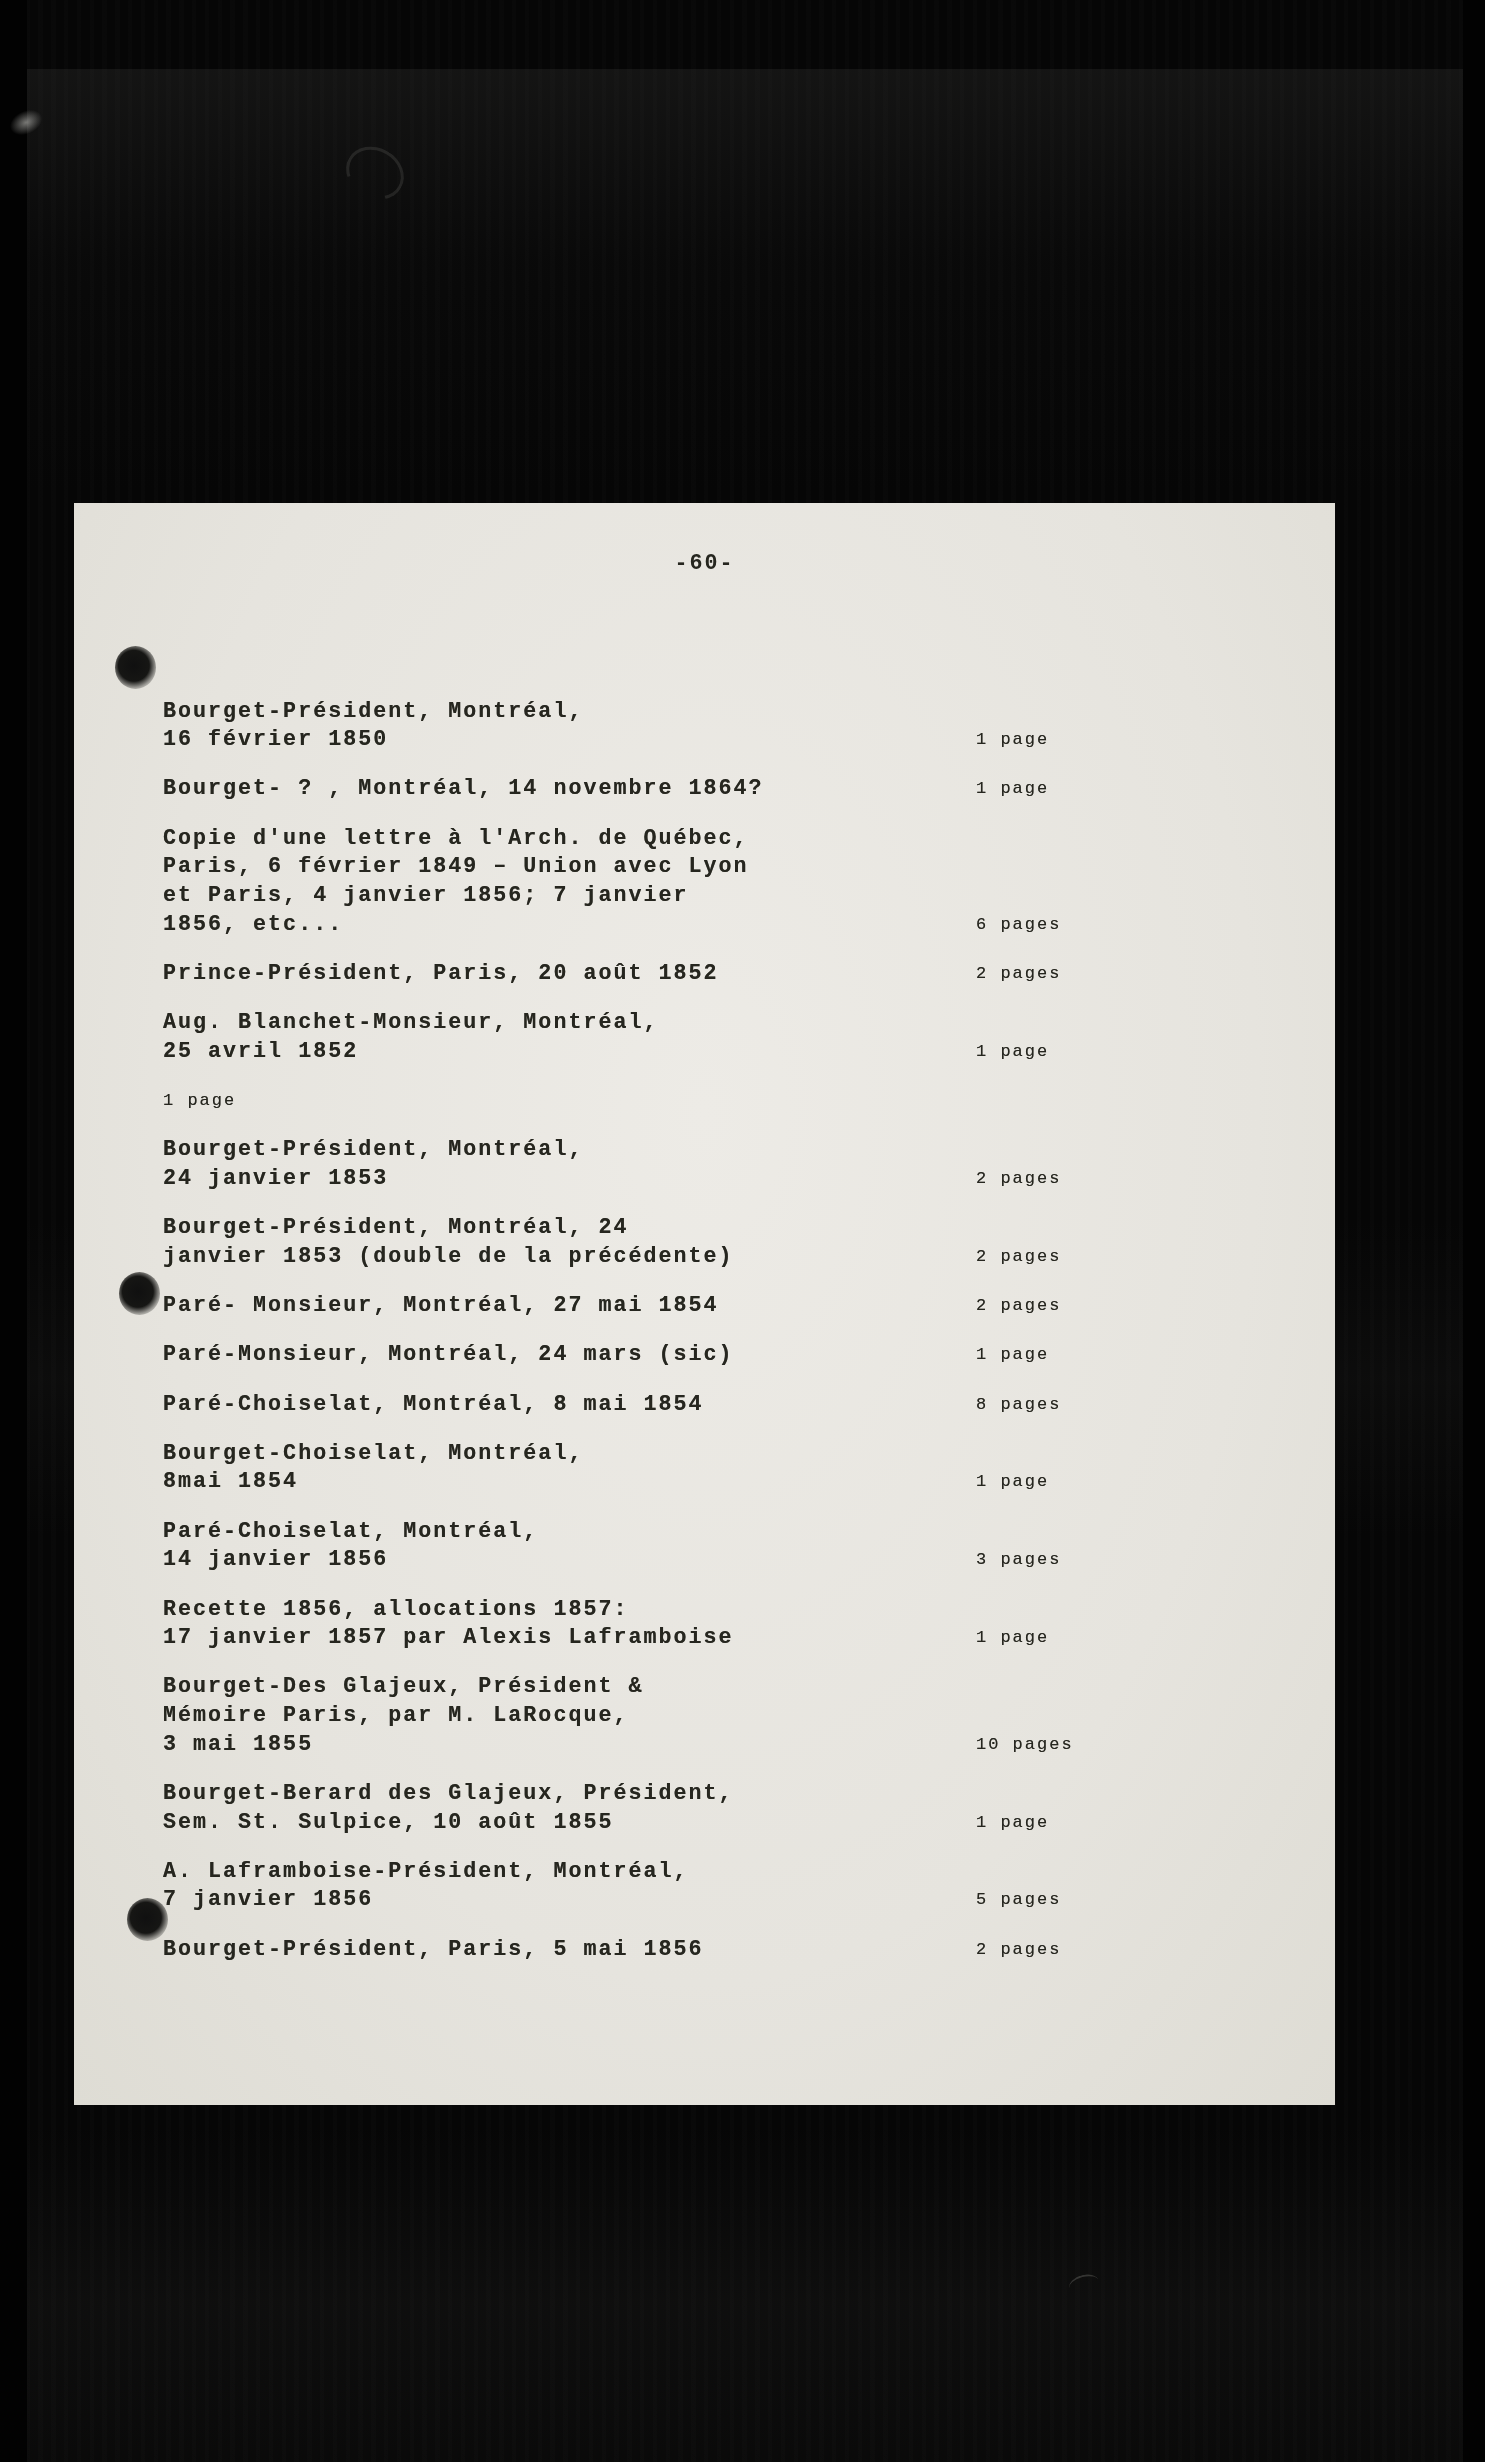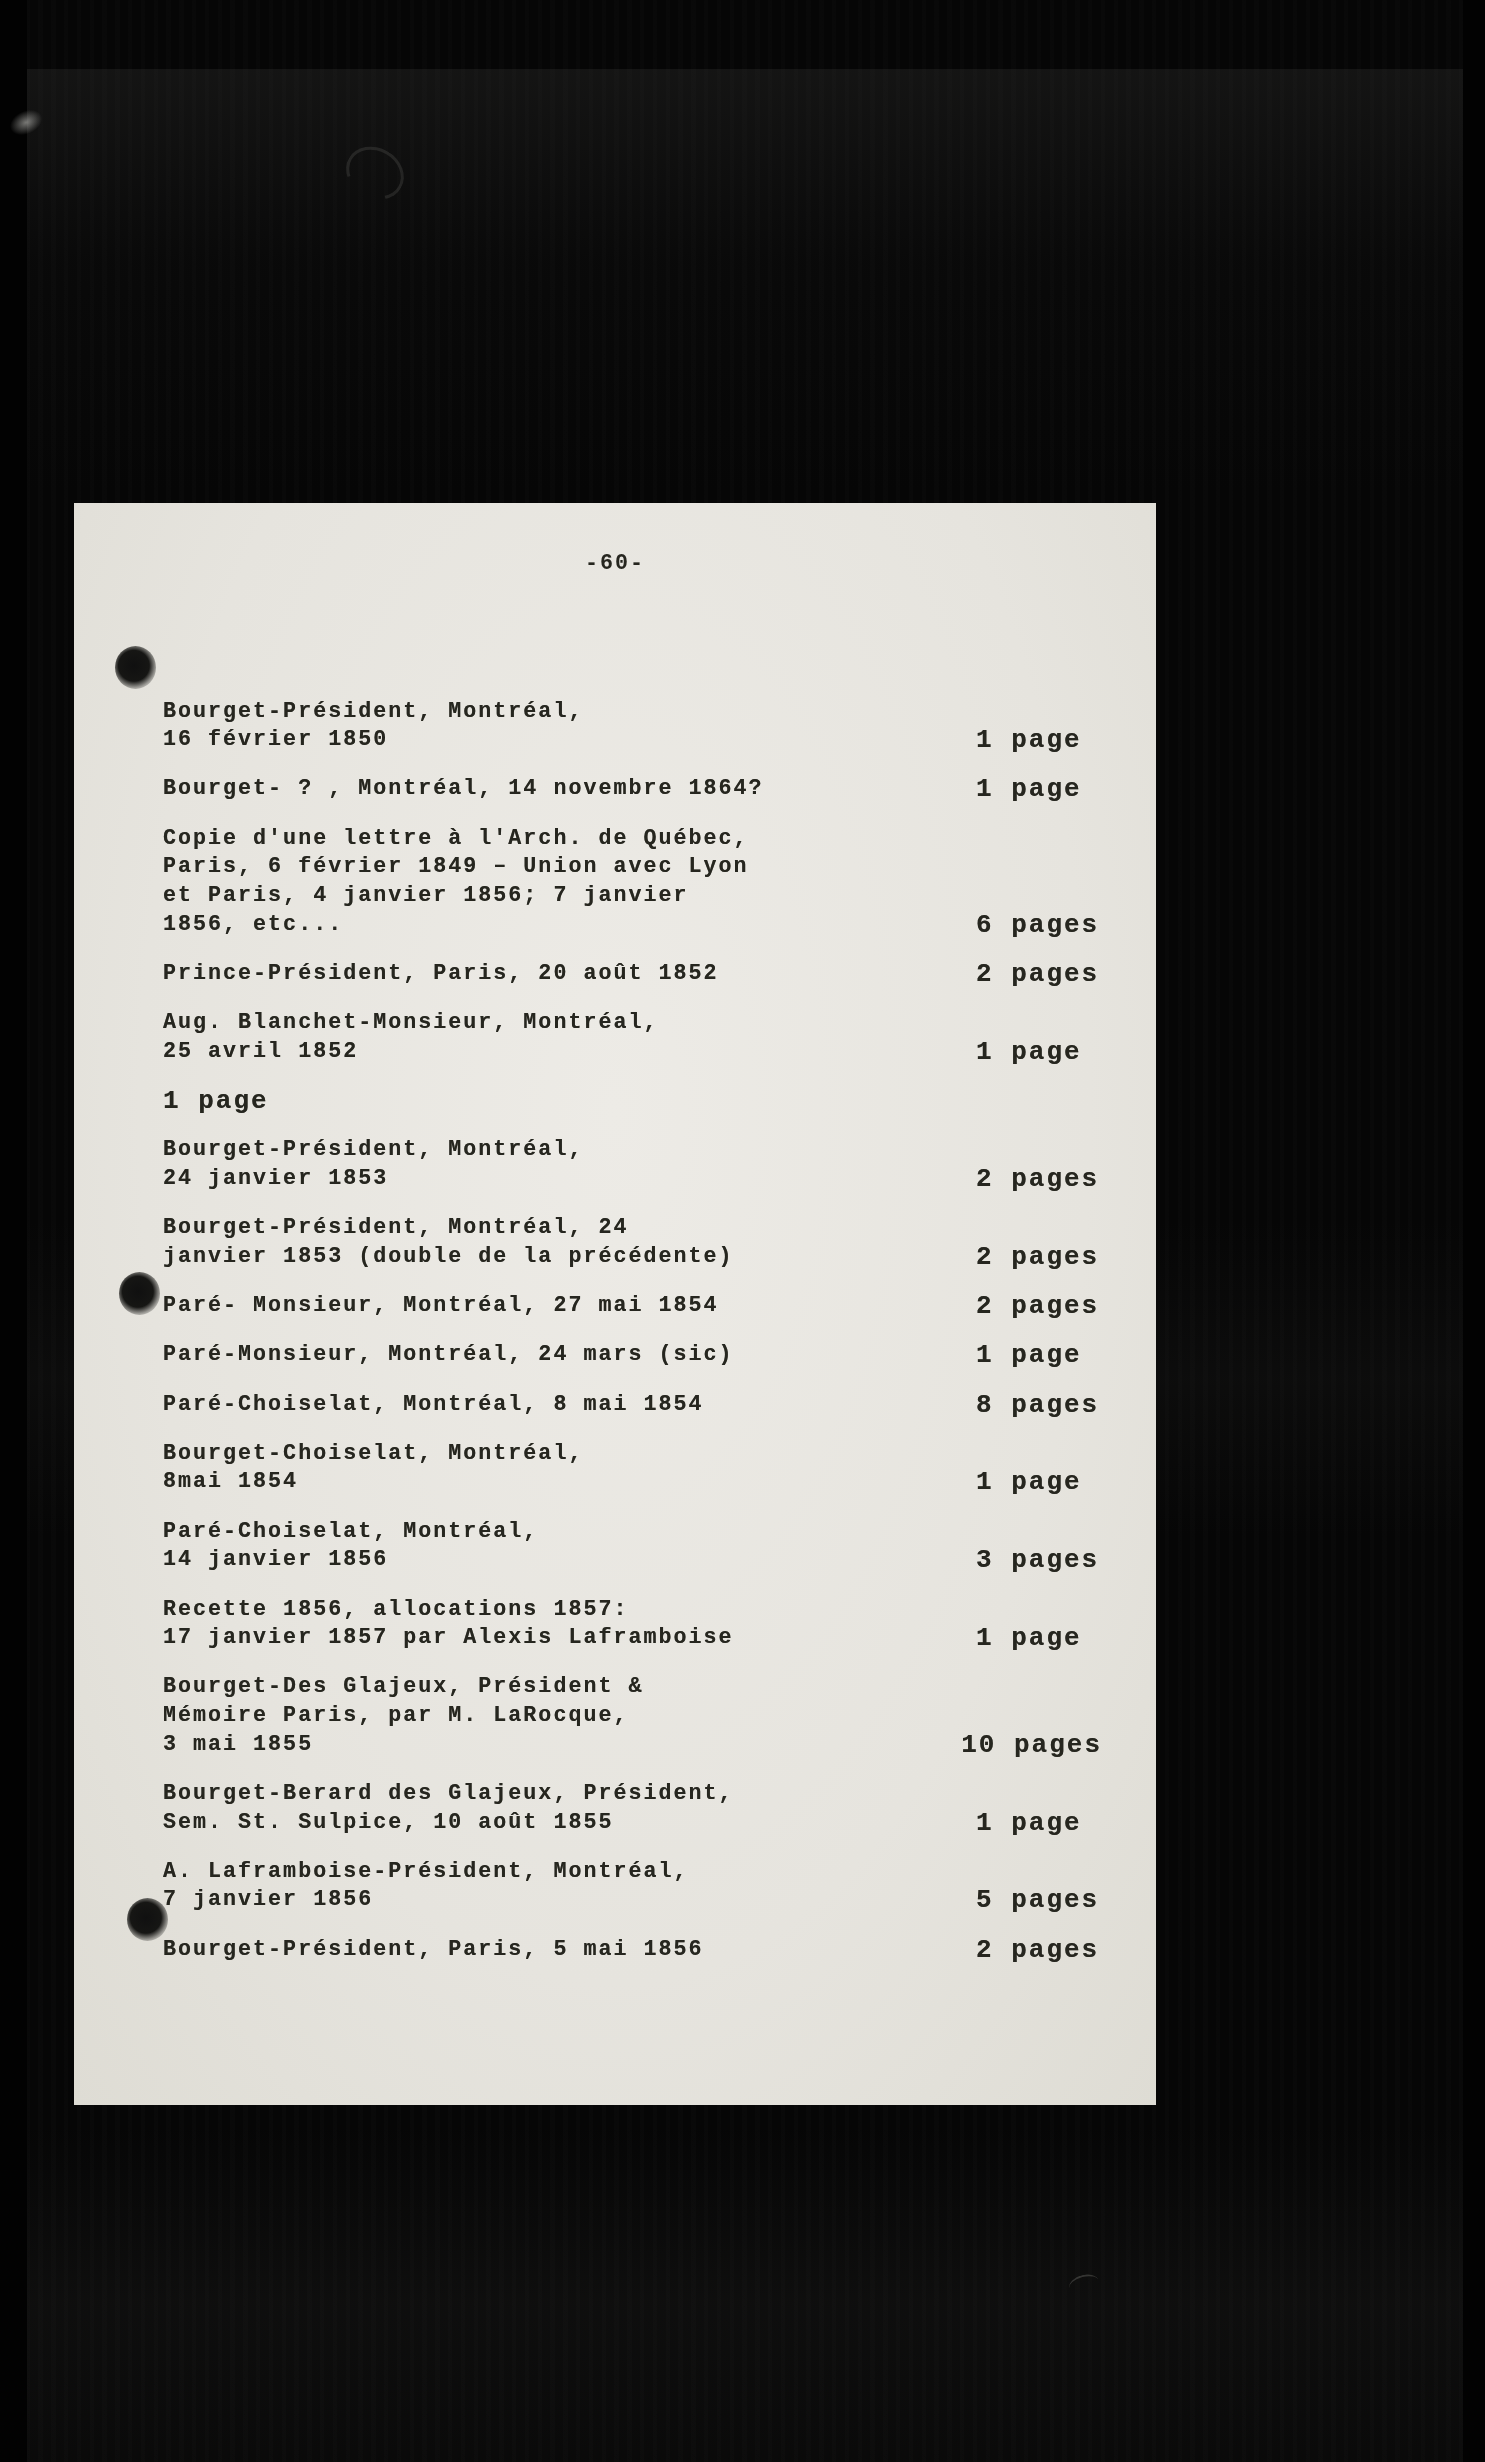--- a/index.html
+++ b/index.html
@@ -79,21 +79,21 @@
     width: 29.5px; height: 16.7px;
     border-top: 2.5px solid rgba(170,170,165,0.25);
     border-radius: 50%;
     transform: rotate(-15deg);
   }
   
   .paper {
     position: absolute;
     left: 74px;
     top: 503px;
-    width: 1082px;
+    width: 1261px;
     height: 1602px;
     background: radial-gradient(ellipse at 50% 38%, #edebe6 0%, #e6e4de 62%, #dedcd4 100%);
     box-sizing: border-box;
     padding-top: 47px;
     color: #26261f;
   }
   .page-number {
     text-align: center;
     font-size: 21.7px;
     letter-spacing: 2px;
@@ -113,24 +113,24 @@
   .entry-text {
     width: 813px;
     white-space: pre-line;
     font-size: 21.7px;
     letter-spacing: 2px;
     line-height: 28.6px;
     font-weight: 600;
     text-shadow: 0 0 0.5px rgba(38,38,31,0.55);
   }
   .entry-pages {
-    font-size: 26px;
+    font-size: 17px;
     letter-spacing: 2px;
     line-height: 28.6px;
-    font-weight: 700;
+    font-weight: 400;
     white-space: nowrap;
     text-shadow: 0 0 0.5px rgba(38,38,31,0.55);
   }
   .hole {
     position: absolute;
     width: 41px;
     height: 43px;
     border-radius: 50%;
     background: radial-gradient(circle at 46% 46%,
       #101010 0%, #161614 48%, rgba(20,20,18,0.35) 68%, rgba(20,20,18,0) 82%);

